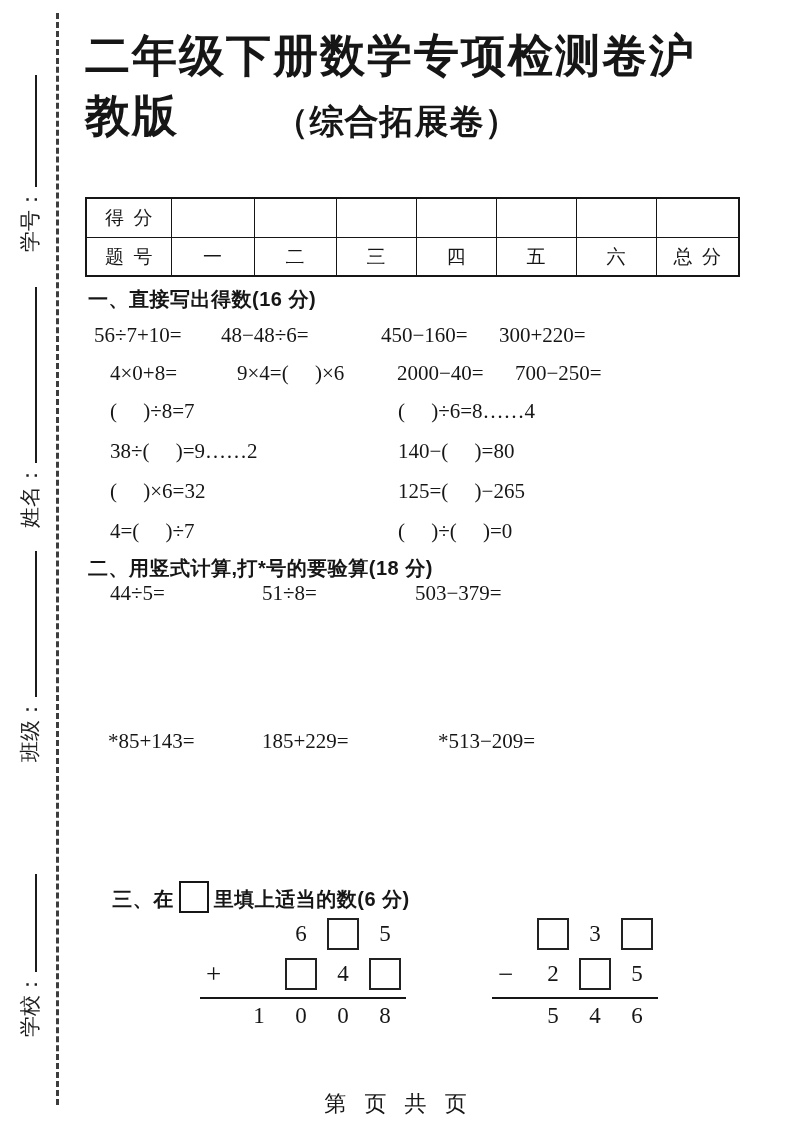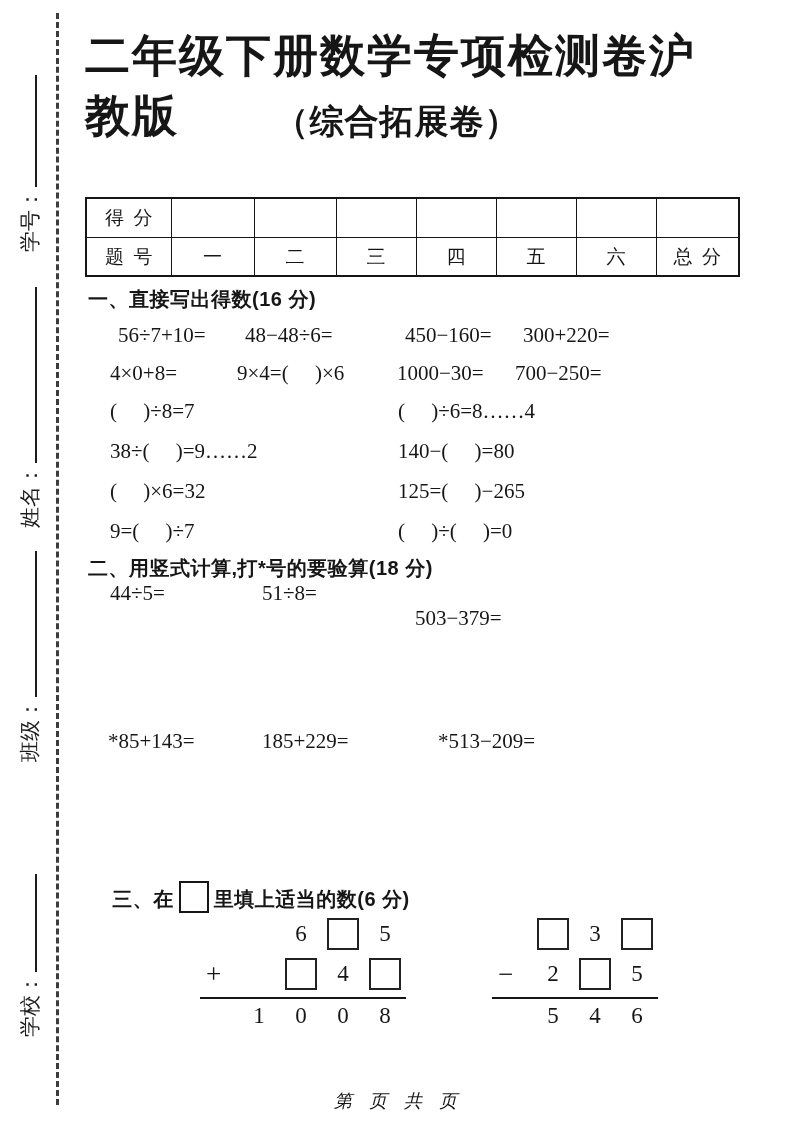--- a/index.html
+++ b/index.html
@@ -18,22 +18,22 @@
   #sf-xingming{left:16px;top:528px;} #sf-xingming .sline{width:176px;}
   #sf-banji{left:16px;top:762px;}   #sf-banji .sline{width:146px;}
   #sf-xuexiao{left:16px;top:1037px;} #sf-xuexiao .sline{width:98px;}
 
   
   .title{left:85px;top:26px;width:653px;text-align:left;font-size:45px;
          font-weight:bold;letter-spacing:2px;}
   .subtitle{left:85px;top:99px;width:624px;text-align:center;font-size:34px;
             font-weight:bold;letter-spacing:1px;}
   .info{left:85px;top:170px;width:655px;text-align:right;font-size:19px;white-space:pre;}
-  .footer{left:0;top:1089px;width:793px;text-align:center;font-size:18px;
-          word-spacing:8px;letter-spacing:2px;font-style:italic;}
+  .footer{left:0;top:1089px;width:793px;text-align:center;font-size:22px;
+          word-spacing:8px;letter-spacing:2px;}
 
   
   .score-table{position:absolute;left:85px;top:197px;border-collapse:collapse;
                table-layout:fixed;border:2px solid #161616;}
   .score-table td{border:1.5px solid #161616;text-align:center;vertical-align:middle;
                   font-size:19px;white-space:pre;
                   font-family:"Liberation Serif","DejaVu Serif",serif;}
   .score-table tr:first-child td{height:36px;}
   .score-table tr:last-child td{height:35px;}
 
@@ -42,21 +42,21 @@
   .hbox{display:inline-block;width:26px;height:28px;border:2px solid #161616;
         vertical-align:-7px;margin:0 5px;}
 
   
   .exp-row{position:absolute;height:28px;}
   .exp-row>span{position:absolute;top:0;white-space:pre;font-size:21px;
                 font-family:"Liberation Serif","DejaVu Serif",serif;}
   .cols4 span:nth-child(1){left:0;}   .cols4 span:nth-child(2){left:127px;}
   .cols4 span:nth-child(3){left:287px;} .cols4 span:nth-child(4){left:405px;}
   .cols3a span:nth-child(1){left:0;}  .cols3a span:nth-child(2){left:152px;}
-  .cols3a span:nth-child(3){left:305px;margin-top:25px;}
+  .cols3a span:nth-child(3){left:305px;}
   .cols3b span:nth-child(1){left:0;}  .cols3b span:nth-child(2){left:154px;}
   .cols3b span:nth-child(3){left:306px;margin-left:24px;}
   .colstack{position:absolute;}
   .colstack span{display:block;height:40px;white-space:pre;font-size:21px;
                  font-family:"Liberation Serif","DejaVu Serif",serif;}
 
   
   .vp{position:absolute;font-family:"Liberation Serif","DejaVu Serif",serif;}
   .vrow{display:flex;justify-content:flex-end;align-items:center;height:40px;}
   .vrow .vop{margin-right:auto;font-size:27px;padding-left:6px;}
@@ -118,37 +118,37 @@
       <td>三</td>
       <td>四</td>
       <td>五</td>
       <td>六</td>
       <td>总  分</td>
     </tr>
   </tbody>
     </table>
 
   <div class="qhead" style="left:88px;top:286px">一、直接写出得数(16 分)</div>
-  <div class="exp-row cols4" style="left:118px;top:323px;width:630px">
+  <div class="exp-row cols4" style="left:94px;top:323px;width:630px">
       <span>56÷7+10=</span>
       <span>48−48÷6=</span>
       <span>450−160=</span>
       <span>300+220=</span>
     </div>
   <div class="exp-row cols4" style="left:110px;top:361px;width:630px">
       <span>4×0+8=</span>
       <span>9×4=(     )×6</span>
-      <span>1000−30=</span>
+      <span>2000−40=</span>
       <span>700−250=</span>
     </div>
   <div class="colstack" style="left:110px;top:399px">
       <span>(     )÷8=7</span>
       <span>38÷(     )=9……2</span>
       <span>(     )×6=32</span>
-      <span>9=(     )÷7</span>
+      <span>4=(     )÷7</span>
     </div>
   <div class="colstack" style="left:398px;top:399px">
       <span>(     )÷6=8……4</span>
       <span>140−(     )=80</span>
       <span>125=(     )−265</span>
       <span>(     )÷(     )=0</span>
     </div>
 
   <div class="qhead" style="left:88px;top:555px">二、用竖式计算,打*号的要验算(18 分)</div>
   <div class="exp-row cols3a" style="left:110px;top:581px;width:540px">

